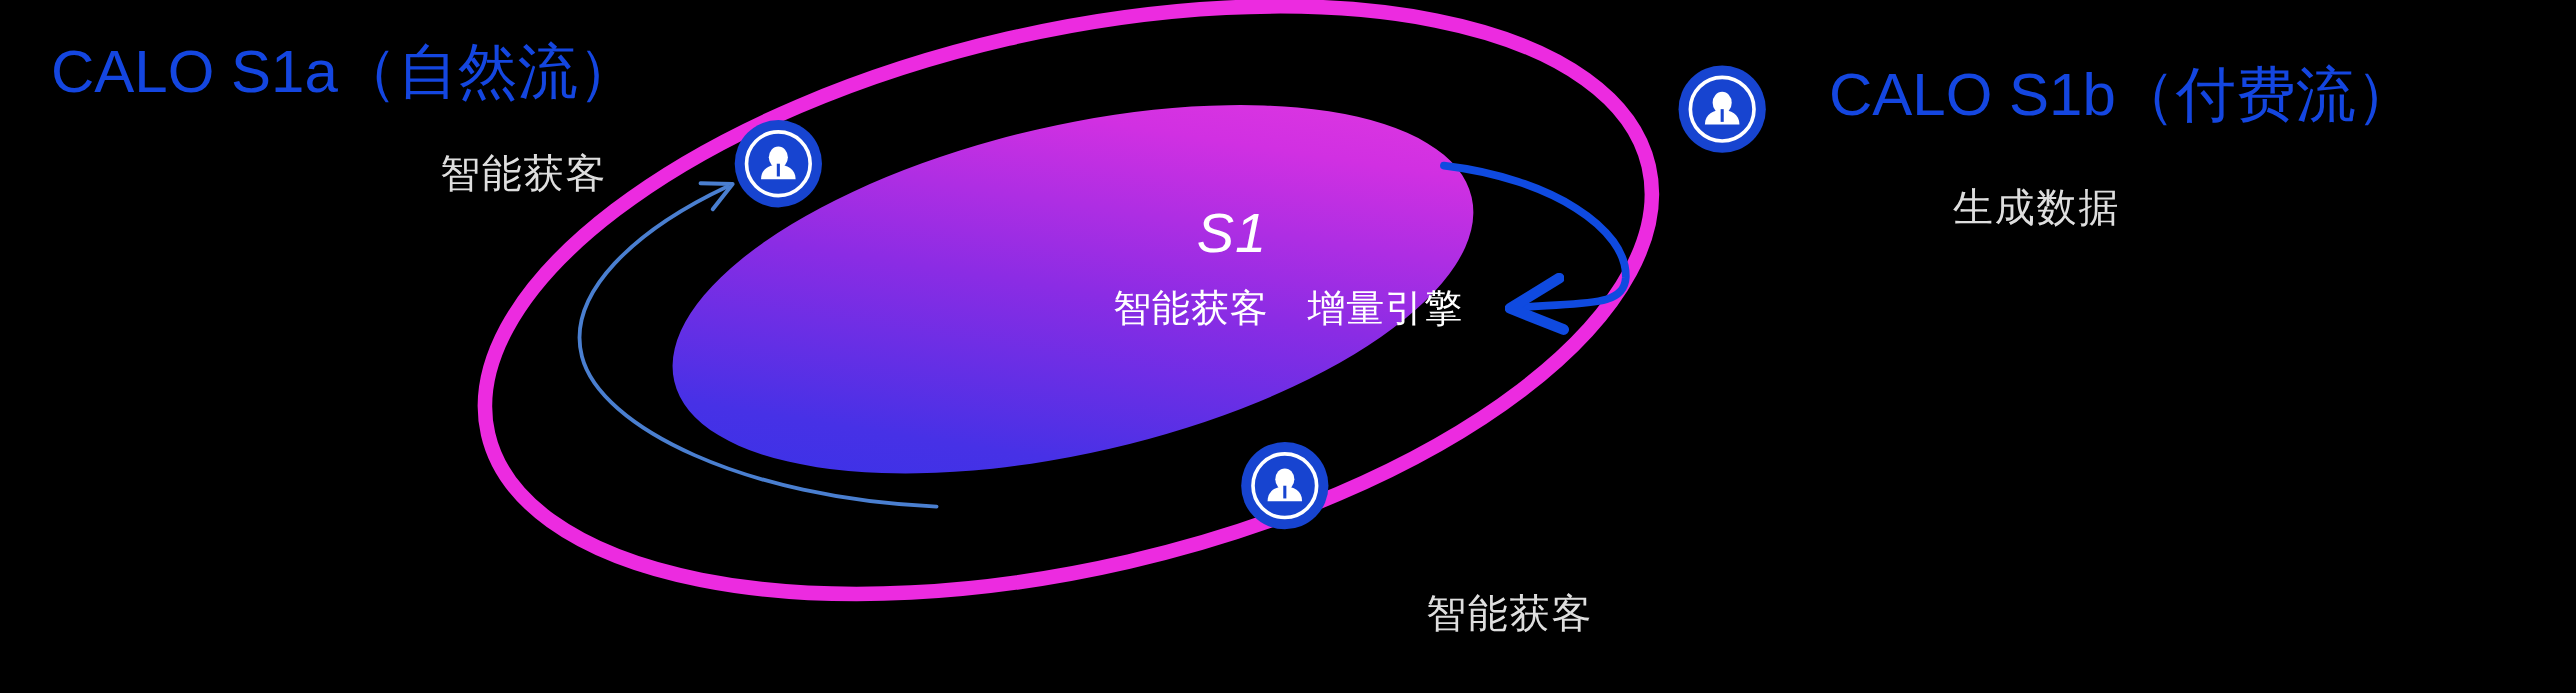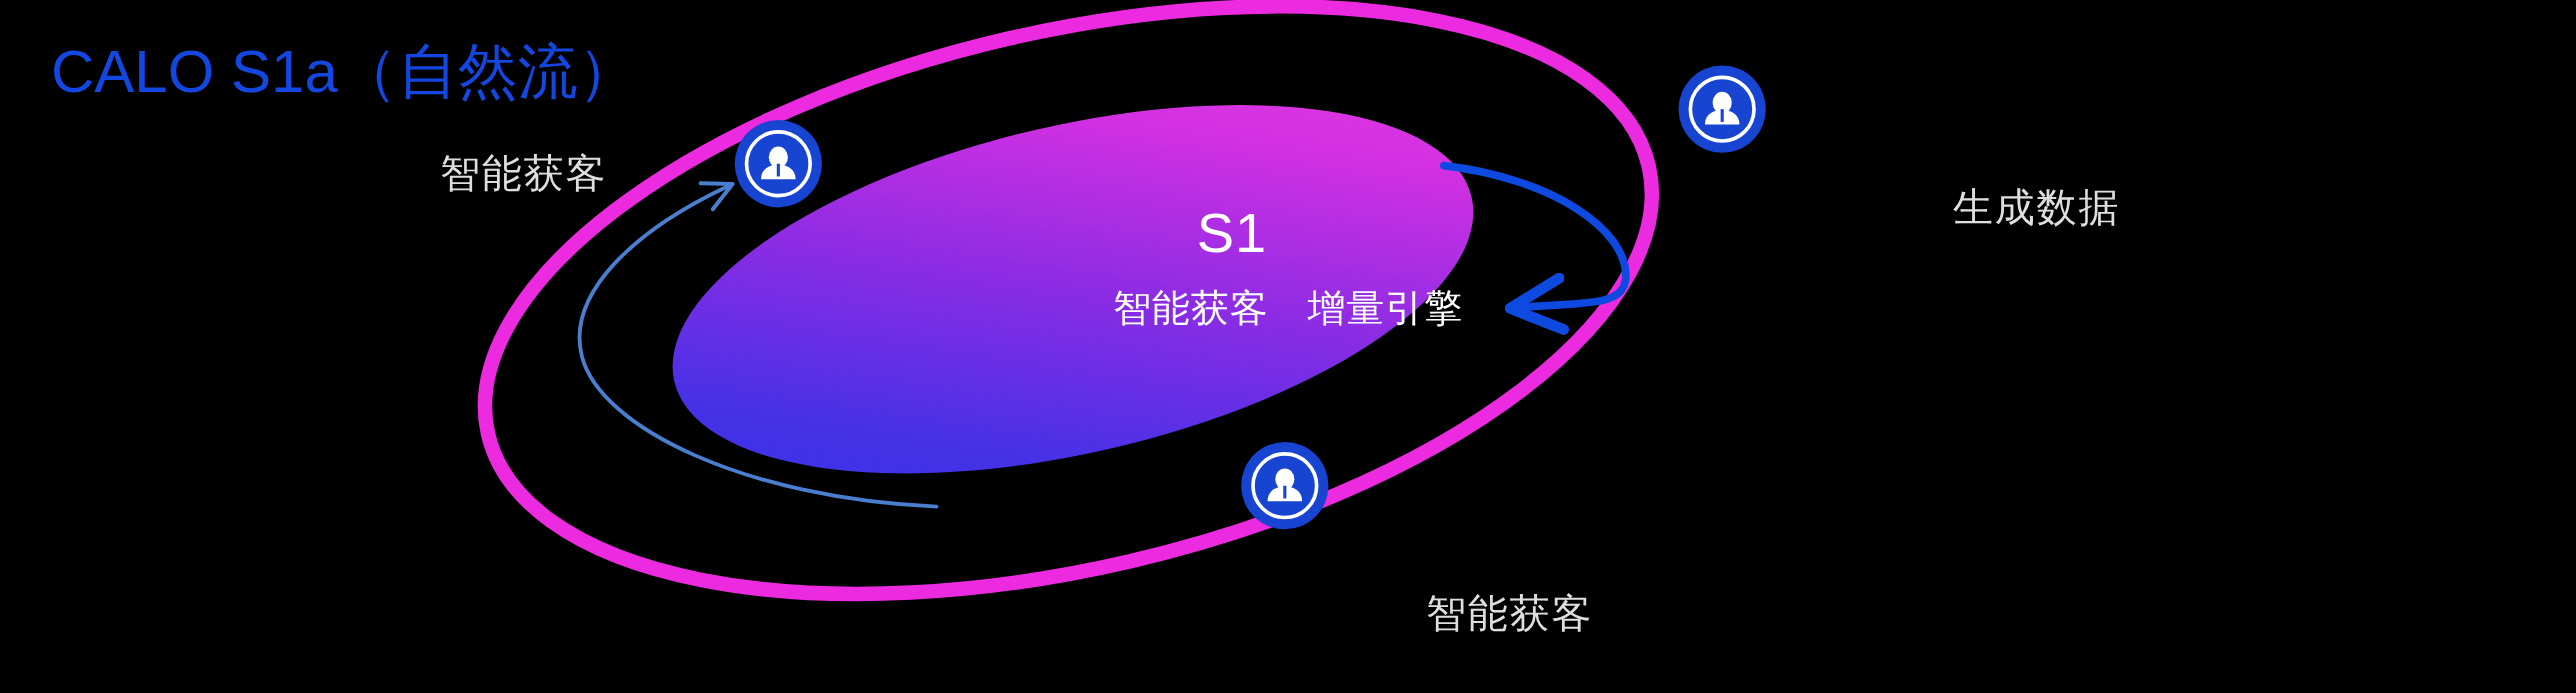--- a/index.html
+++ b/index.html
@@ -75,24 +75,25 @@
       <circle r="48" fill="#1744d0"></circle>
       <circle r="35" fill="none" stroke="#ffffff" stroke-width="4"></circle>
       <g fill="#ffffff" transform="translate(0,2)">
         <ellipse cx="0" cy="-9" rx="10.5" ry="12"></ellipse>
         <path d="M-19,15 C-19,3 -9,-1 0,-1 C9,-1 19,3 19,15 Z"></path>
         <rect x="-1.7" y="-2" width="3.4" height="14" fill="#1744d0"></rect>
       </g>
     </g>
   </svg>
 
-  <div class="center-txt center-title" style="left:0;top:205px;width:2464px;">S1</div>
+  <div class="center-txt center-title" style="left:0;top:205px;width:2464px;font-style:italic;">S1</div>
   <div class="center-txt center-sub" style="left:0;top:289px;width:2576px;">智能获客　增量引擎</div>
 
   <div class="lbl calo" style="left:51px;top:42px;">CALO S1a（自然流）</div>
   <div class="lbl sub" style="left:440px;top:153px;">智能获客</div>
 
+  <div class="lbl calo" style="left:1829px;top:65px;">CALO S1b（付费流）</div>
   <div class="lbl sub" style="left:1953px;top:187px;">生成数据</div>
 
   <div class="lbl sub" style="left:1426px;top:593px;">智能获客</div>
 
 </div>
 
 
 </body></html>

